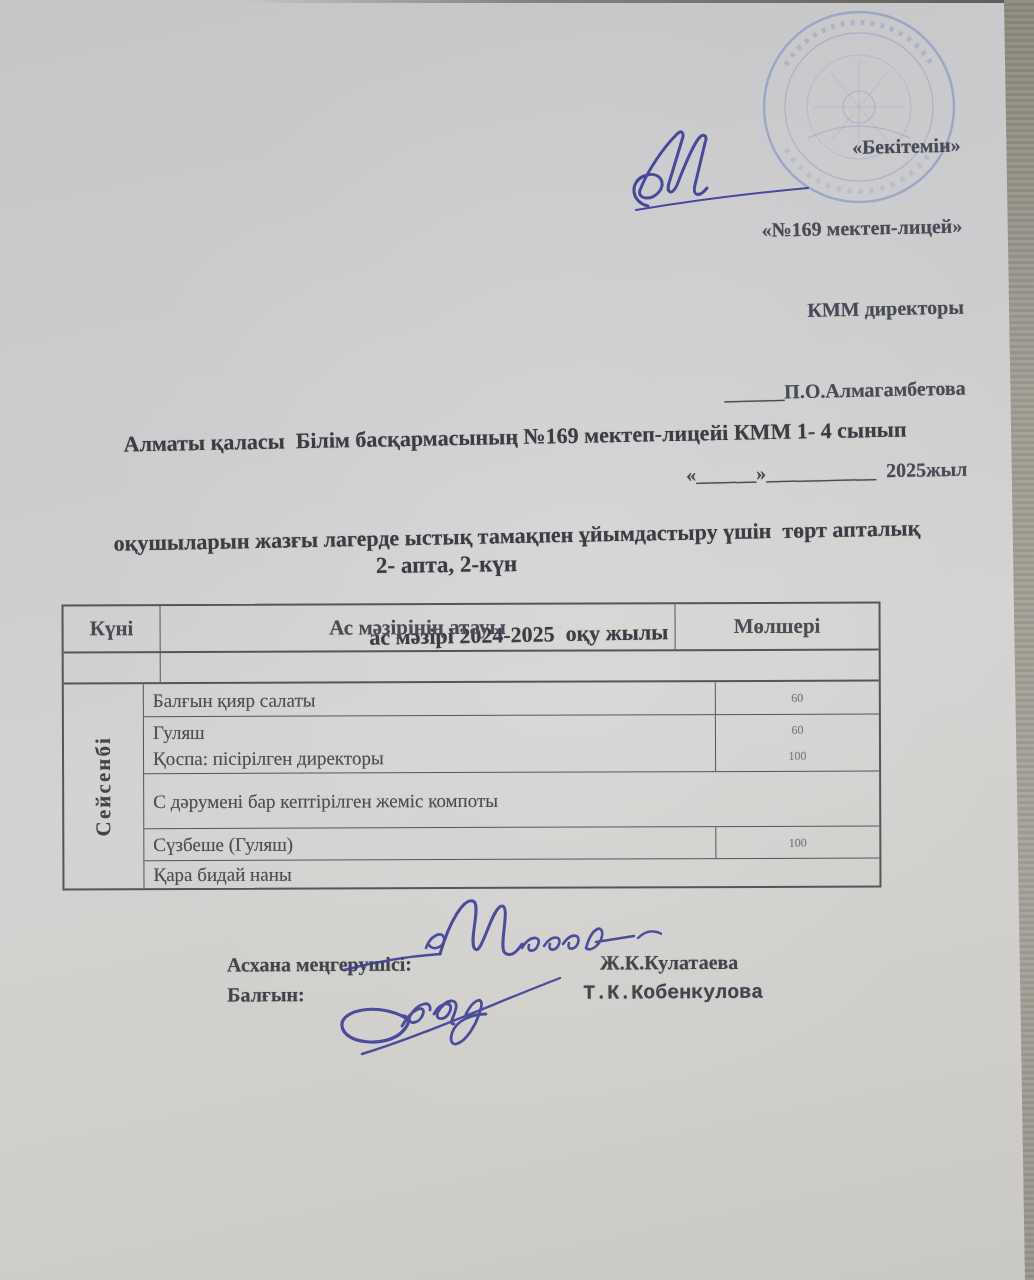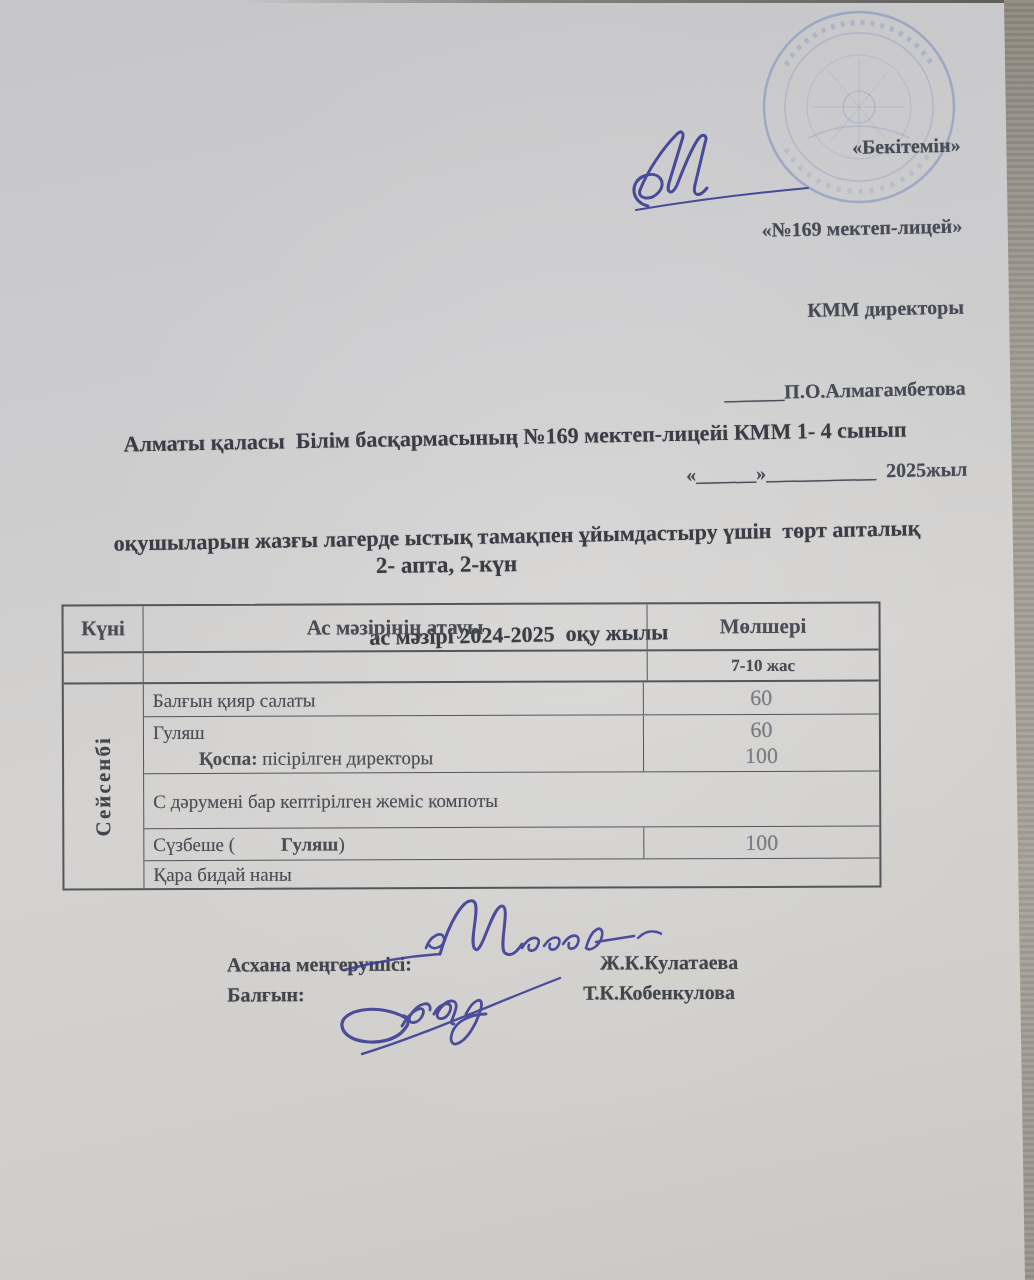--- a/index.html
+++ b/index.html
@@ -52,41 +52,41 @@
   
   .menu-table{
     position:absolute;left:62px;top:603px;width:819px;box-sizing:border-box;
     border:2px solid #55565c;transform:rotate(-0.2deg);
     color:#4b4d54;font-size:19px;
     text-shadow:0 0 .8px rgba(70,72,82,.35);
   }
   .t-row{display:flex;box-sizing:border-box;}
   .t-head{height:47px;border-bottom:2px solid #55565c;font-weight:bold;font-size:21px;}
   .t-age{height:31px;border-bottom:2px solid #55565c;font-weight:bold;font-size:17px;}
-  .c-day{width:80px;flex:none;border-right:1.5px solid #55565c;display:flex;align-items:center;justify-content:center;box-sizing:border-box;}
+  .c-day{width:97px;flex:none;border-right:1.5px solid #55565c;display:flex;align-items:center;justify-content:center;box-sizing:border-box;}
   .c-menu{flex:1;display:flex;align-items:center;justify-content:center;box-sizing:border-box;}
-  .c-qty{width:232px;flex:none;border-left:1.5px solid #55565c;display:flex;align-items:center;justify-content:center;box-sizing:border-box;}
+  .c-qty{width:204px;flex:none;border-left:1.5px solid #55565c;display:flex;align-items:center;justify-content:center;box-sizing:border-box;}
   .t-body{display:flex;}
   .day-cell{width:80px;flex:none;border-right:1.5px solid #55565c;display:flex;align-items:center;justify-content:center;box-sizing:border-box;}
   .day-text{writing-mode:vertical-rl;transform:rotate(180deg);font-weight:bold;font-size:21px;letter-spacing:2px;color:#43454c;}
   .rows{flex:1;display:flex;flex-direction:column;}
   .m-row{display:flex;box-sizing:border-box;border-bottom:1.5px solid #55565c;}
   .m-row:last-child{border-bottom:none;}
   .m-item{flex:1;padding:3px 6px 2px 9px;display:flex;flex-direction:column;justify-content:center;line-height:26px;box-sizing:border-box;}
-  .m-qty{width:236px;flex:none;border-left:1.5px solid #55565c;display:flex;flex-direction:column;align-items:center;justify-content:center;line-height:26px;box-sizing:border-box;color:#787c85;font-size:22px;}
-  .b{font-weight:bold;margin-left:46px;}
+  .m-qty{width:164px;flex:none;border-left:1.5px solid #55565c;display:flex;flex-direction:column;align-items:center;justify-content:center;line-height:26px;box-sizing:border-box;color:#787c85;font-size:12px;}
+  .b{font-weight:normal;}
   .h-r1{height:33px;} .h-r2{height:57px;} .h-r3{height:55px;} .h-r4{height:32px;} .h-r5{height:27px;}
   
   .sigblock{position:absolute;left:0;top:0;width:1034px;transform:rotate(-0.3deg);}
   .sig-label,.sig-name{
     position:absolute;font-weight:bold;font-size:20px;color:#43454c;
     text-shadow:0 0 1px rgba(60,62,72,.45);
   }
   .l1{left:222px;top:952px;} .n1{left:595px;top:952px;}
-  .l2{left:222px;top:982px;} .n2{left:578px;top:982px;}
+  .l2{left:222px;top:982px;} .n2{left:578px;top:982px;font-family:Liberation Mono, monospace;}
   .sig-manager{left:332px;top:890px;}
   .sig-nurse{left:326px;top:958px;}
 </style>
 </head>
 <body>
 
 <div class="photo">
   <div class="paper"></div>
   <div class="top-edge"></div>
   <div class="right-edge"></div>
@@ -129,21 +129,20 @@
 
   <div class="menu-table">
     <div class="t-row t-head">
       <div class="c-day">Күні</div>
       <div class="c-menu">Ас мәзірінің атауы</div>
       <div class="c-qty">Мөлшері</div>
     </div>
     <div class="t-row t-age">
       <div class="c-day"></div>
       <div class="c-menu"></div>
-      <div class="c-qty">7-10 жас</div>
     </div>
     <div class="t-body">
       <div class="day-cell">
         <span class="day-text">Сейсенбі</span>
       </div>
       <div class="rows">
         <div class="m-row h-r1">
           <div class="m-item">
               <span>Балғын қияр салаты</span>
             </div>

